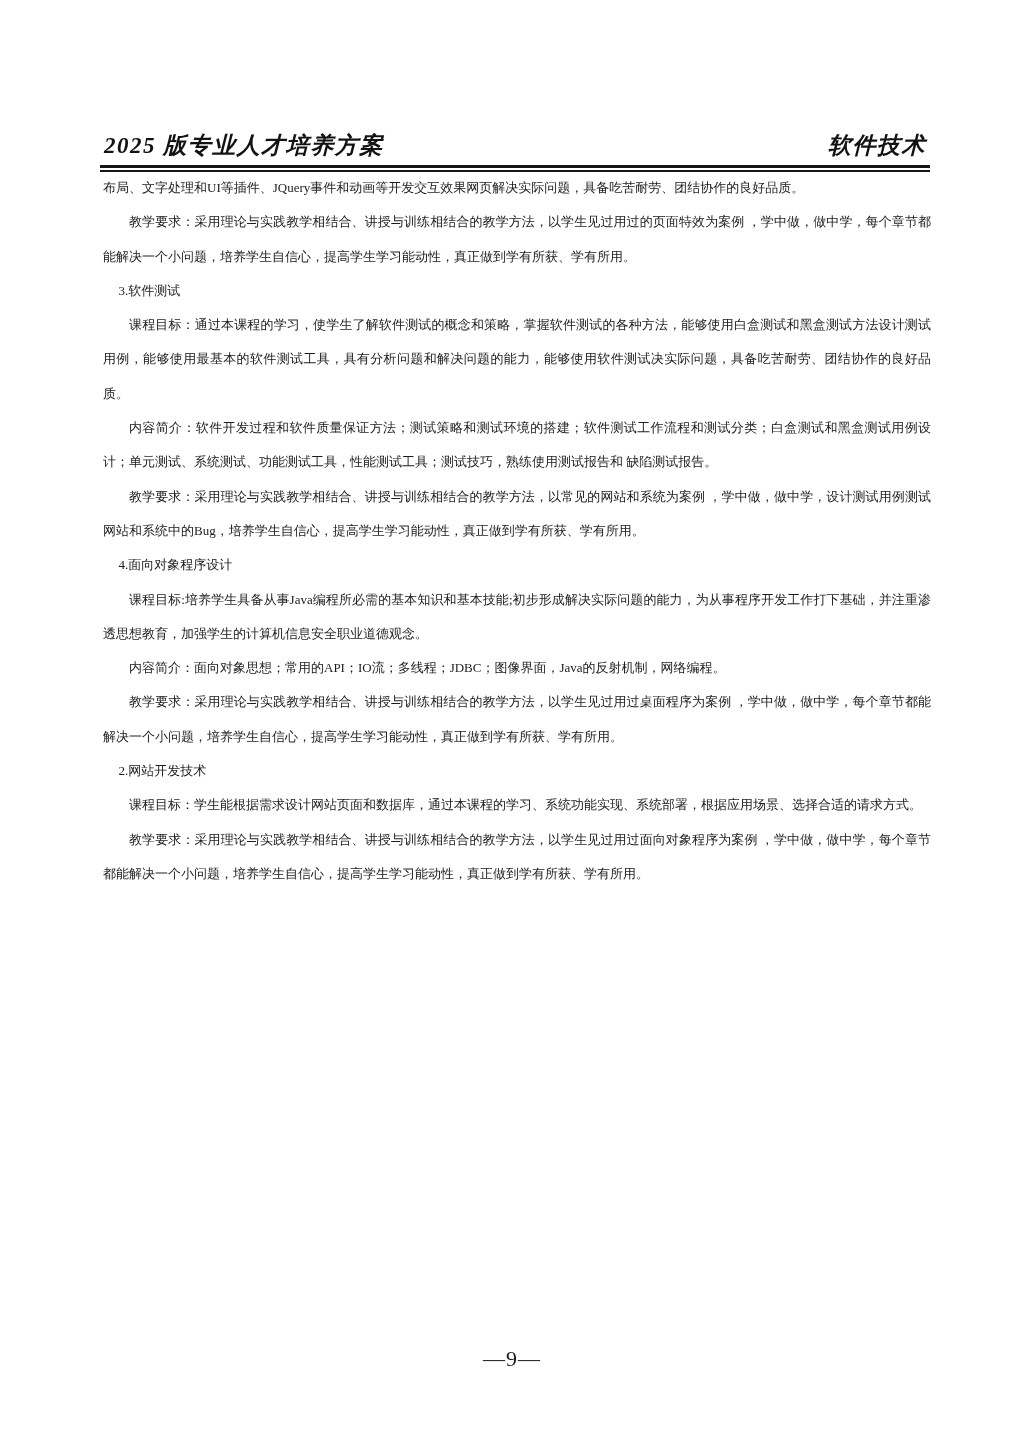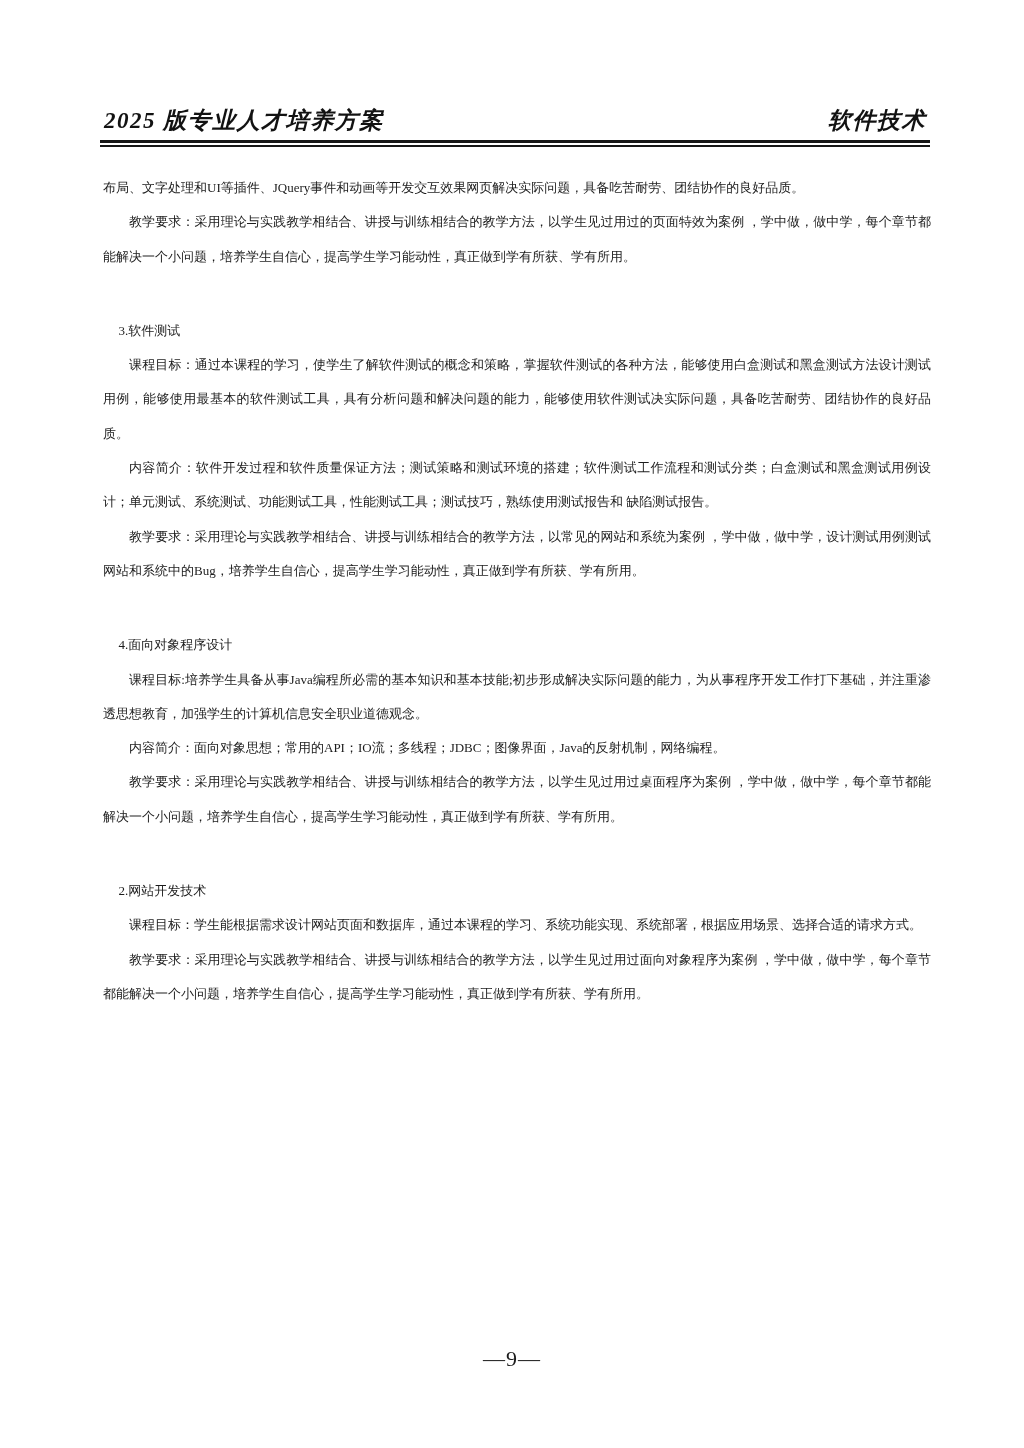--- a/index.html
+++ b/index.html
@@ -18,21 +18,21 @@
   .page {
     position: absolute;
     inset: 0;
     background: #ffffff;
   }
   
   .page-header {
     position: absolute;
     left: 100px;
     right: 94px;
-    top: 105px;
+    top: 130px;
   }
   .header-titles {
     display: flex;
     justify-content: space-between;
     align-items: baseline;
     font-weight: bold;
     font-style: italic;
     font-size: 23px;
     letter-spacing: 1.5px;
     padding: 0 4px 4px 4px;
@@ -60,21 +60,20 @@
   }
   .page-body p {
     margin: 0;
     text-indent: 2em;
   }
   .page-body p.no-indent {
     text-indent: 0;
   }
   .page-body p.course-heading {
     text-indent: 1.2em;
-    margin-top: 40px;
   }
   
   .page-footer {
     position: absolute;
     left: 0;
     right: 0;
     top: 1346px;
     text-align: center;
     font-size: 22px;
     color: #1c1c1c;

